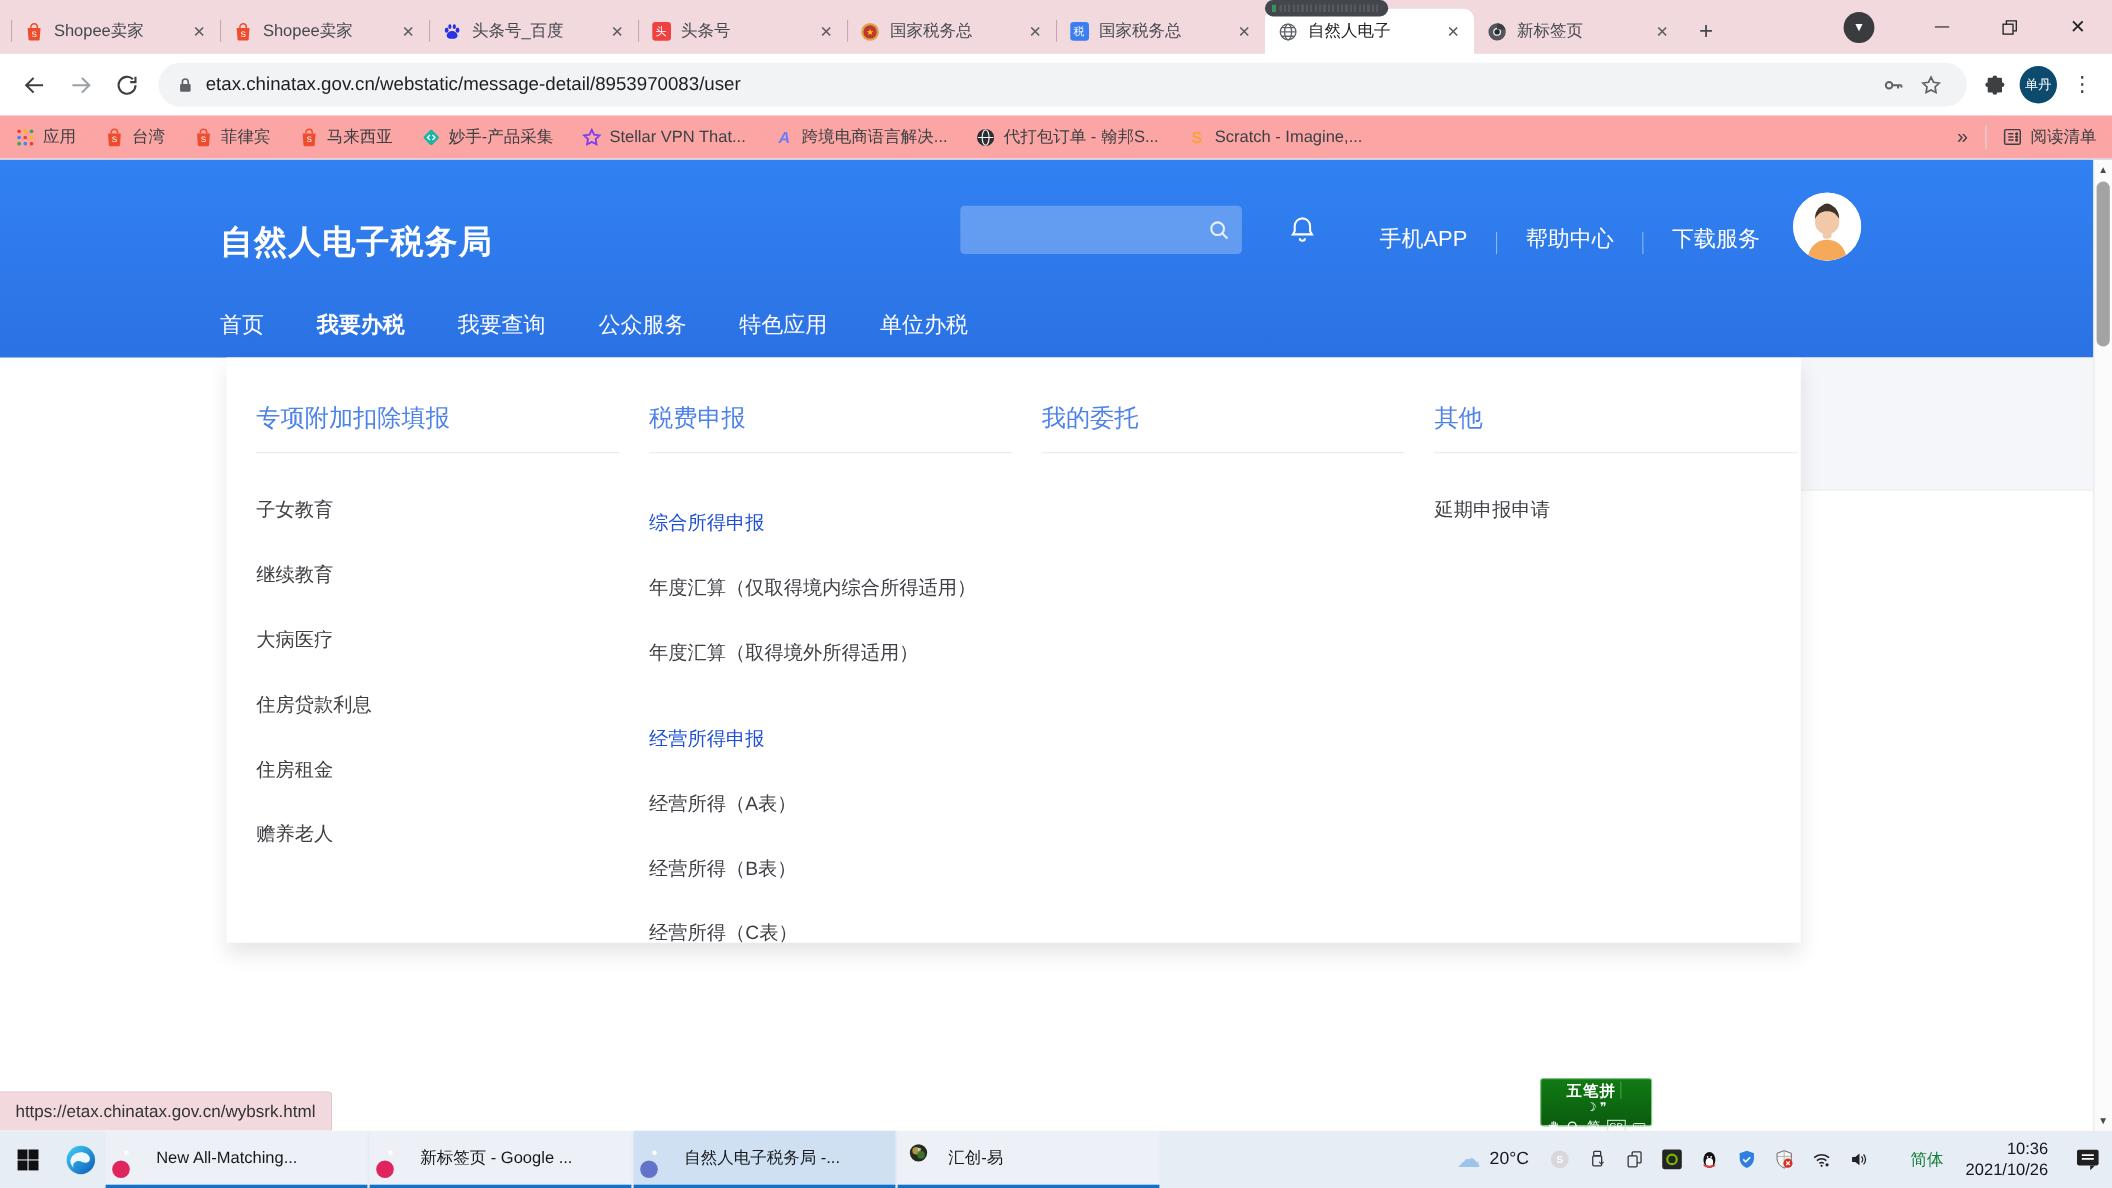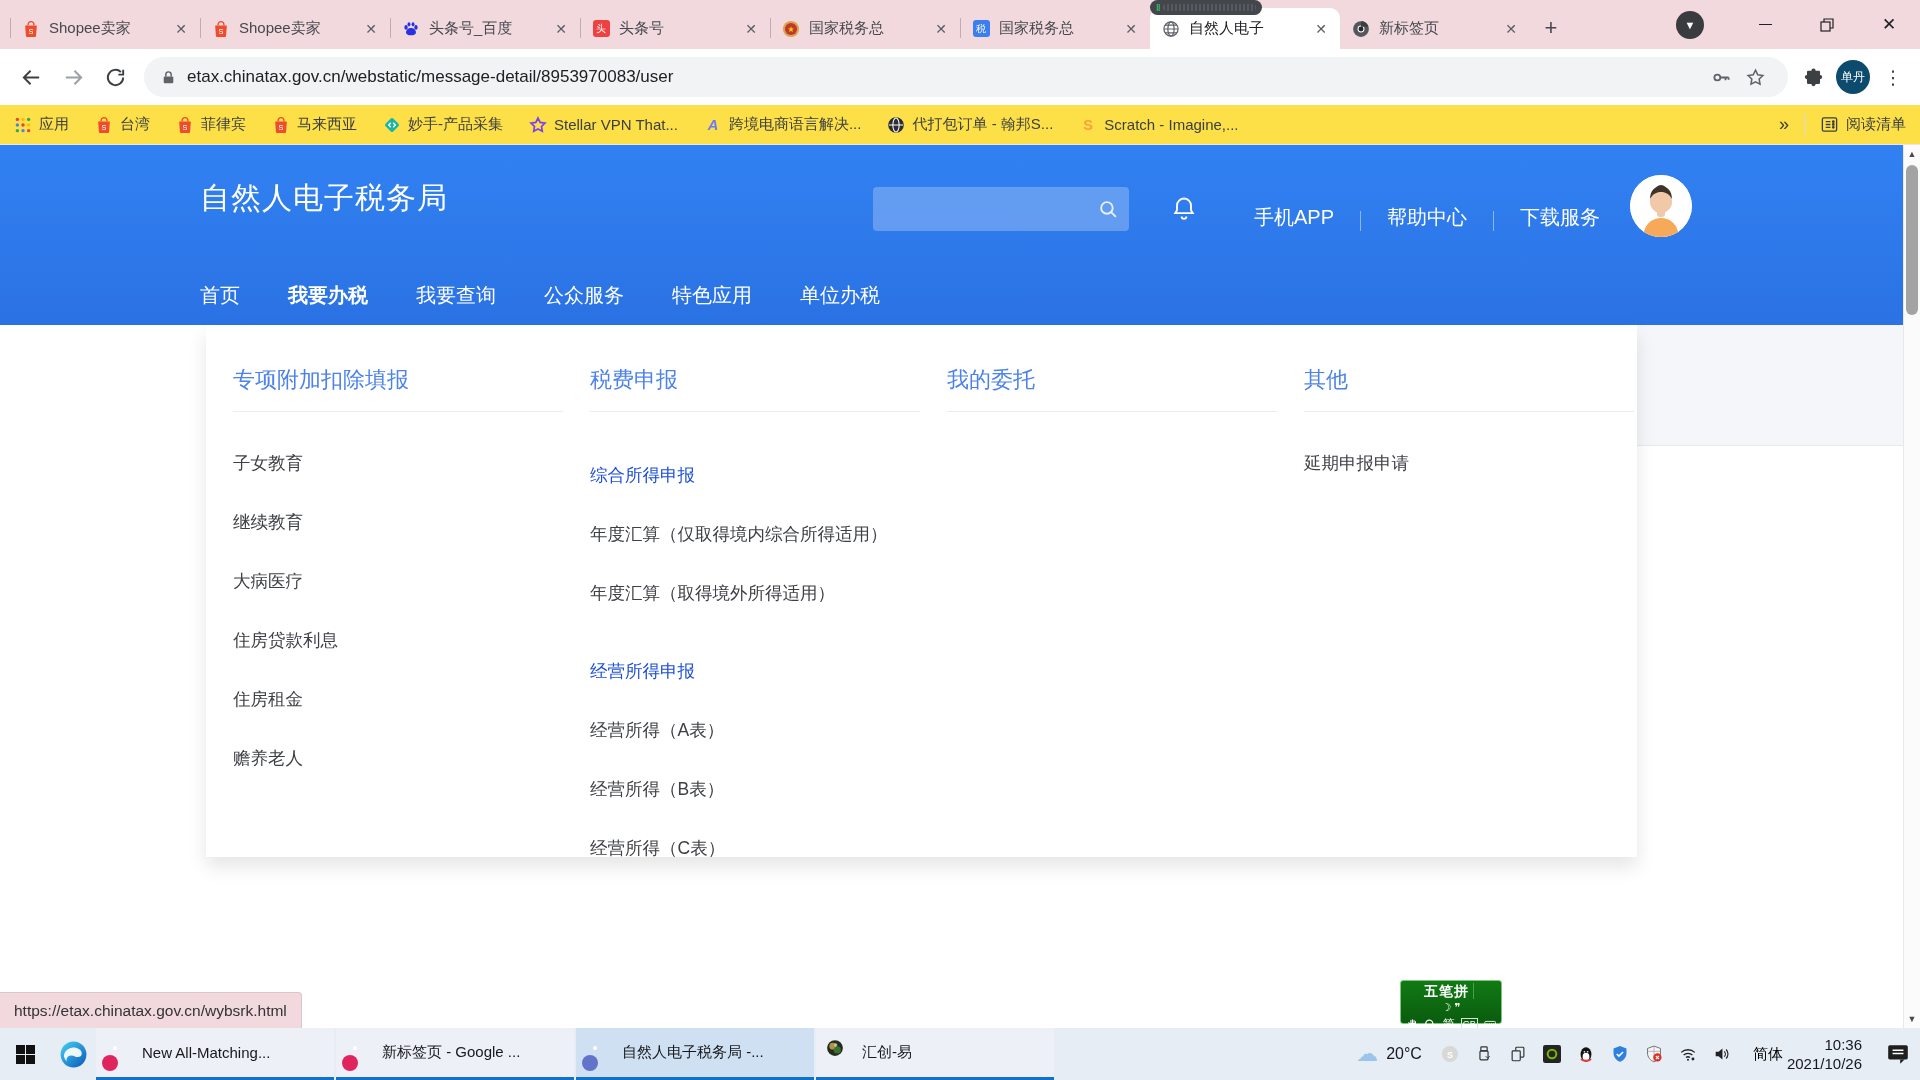--- a/index.html
+++ b/index.html
@@ -34,33 +34,33 @@
   .navbtn svg { width:23px; height:23px; }
   .omnibox { flex:1; height:40px; margin:0 8px; background:#f1f3f4; border-radius:20px; display:flex; align-items:center; padding:0 16px; }
   .omnibox .lock { width:17px; height:17px; margin-right:10px; }
   .omnibox .url { font-size:17px; color:#202124; flex:1; white-space:nowrap; overflow:hidden; }
   .obicon { width:34px; height:34px; display:flex; align-items:center; justify-content:center; }
   .obicon svg { width:19px; height:19px; }
   .profile-chip { width:34px; height:34px; border-radius:50%; background:#0c4a6e; color:#fff; font-size:12px; display:flex; align-items:center; justify-content:center; margin:0 6px; }
   .menu3 { width:34px; height:34px; display:flex; align-items:center; justify-content:center; font-size:19px; color:#3c4043; letter-spacing:0; }
 
   
-  .bookmarks { position:absolute; left:0; top:105px; width:1920px; height:40px; background:#fde047; display:flex; align-items:center; padding:0 14px; border-bottom:1px solid #f0e3e6; }
+  .bookmarks { position:absolute; left:0; top:105px; width:1920px; height:40px; background:#fca5a5; display:flex; align-items:center; padding:0 14px; border-bottom:1px solid #f0e3e6; }
   .bm { display:flex; align-items:center; margin-right:26px; font-size:15px; color:#3c4043; white-space:nowrap; }
   .bm .favicon { margin-right:7px; }
   .bm-spacer { flex:1; }
   .bm-more { font-size:18px; color:#3c4043; margin-right:16px; }
   .bm-div { width:1px; height:22px; background:#d8dadd; margin-right:14px; }
   .reading { display:flex; align-items:center; font-size:15px; color:#3c4043; }
   .reading svg { width:19px; height:19px; margin-right:7px; }
 
   
   .page { position:absolute; left:0; top:145px; width:1920px; height:883px; background:#ffffff; overflow:hidden; }
   .site-header { position:absolute; left:0; top:0; width:1920px; height:180px; background:linear-gradient(180deg,#3181f2 0%,#2b72e4 100%); }
-  .brand { position:absolute; left:200px; top:33px; color:#fff; font-size:30px; font-weight:400; letter-spacing:1px; }
+  .brand { position:absolute; left:200px; top:55px; color:#fff; font-size:30px; font-weight:700; letter-spacing:1px; }
   .site-search { position:absolute; left:873px; top:42px; width:256px; height:44px; background:rgba(255,255,255,.25); border-radius:4px; display:flex; align-items:center; justify-content:flex-end; padding:0 10px; }
   .site-search svg { width:21px; height:21px; }
   .bell { position:absolute; left:1162px; top:42px; width:44px; height:44px; display:flex; align-items:center; justify-content:center; }
   .bell svg { width:28px; height:28px; }
   .hlinks { position:absolute; left:1228px; top:42px; height:44px; display:flex; align-items:flex-end; color:#fff; }
   .hlink { font-size:20px; padding:0 26px; white-space:nowrap; }
   .hdiv { width:1px; height:20px; background:rgba(255,255,255,.45); }
   .site-avatar { position:absolute; left:1630px; top:30px; width:62px; height:62px; border-radius:50%; background:#fff; overflow:hidden; }
   .site-avatar svg { width:62px; height:62px; }
   .site-nav { position:absolute; left:200px; top:120px; display:flex; }
@@ -108,21 +108,21 @@
   .badge { position:absolute; left:-4px; bottom:-4px; width:16px; height:16px; border-radius:50%; color:#fff; font-size:8px; display:flex; align-items:center; justify-content:center; }
   .badge.pink { background:#e0245e; }
   .badge.purple { background:#6373c9; font-size:6px; }
   .appico svg { width:28px; height:28px; }
   .tray { margin-left:auto; display:flex; align-items:center; height:52px; }
   .weather { display:flex; align-items:center; font-size:16px; color:#16181b; margin-right:18px; }
   .weather .cloud { font-size:22px; color:#9cc3ea; margin-right:8px; }
   .tray-icons { display:flex; align-items:center; gap:13px; margin-right:16px; }
   .tray-icons .ti { width:21px; height:21px; display:flex; align-items:center; justify-content:center; }
   .tray-icons svg { width:20px; height:20px; }
-  .lang { font-size:15px; color:#000000; margin:0 4px;text-align:right; }
+  .lang { font-size:15px; color:#15803d; margin:0 20px;text-align:right; }
   .clock { text-align:right; font-size:15px; color:#16181b; line-height:19px; margin-right:14px; }
   .notif { width:44px; height:52px; display:flex; align-items:center; justify-content:center; }
   .notif svg { width:24px; height:24px; }
 </style>
 </head>
 <body>
 
 <div class="screen">
 
   <div class="tabstrip">

